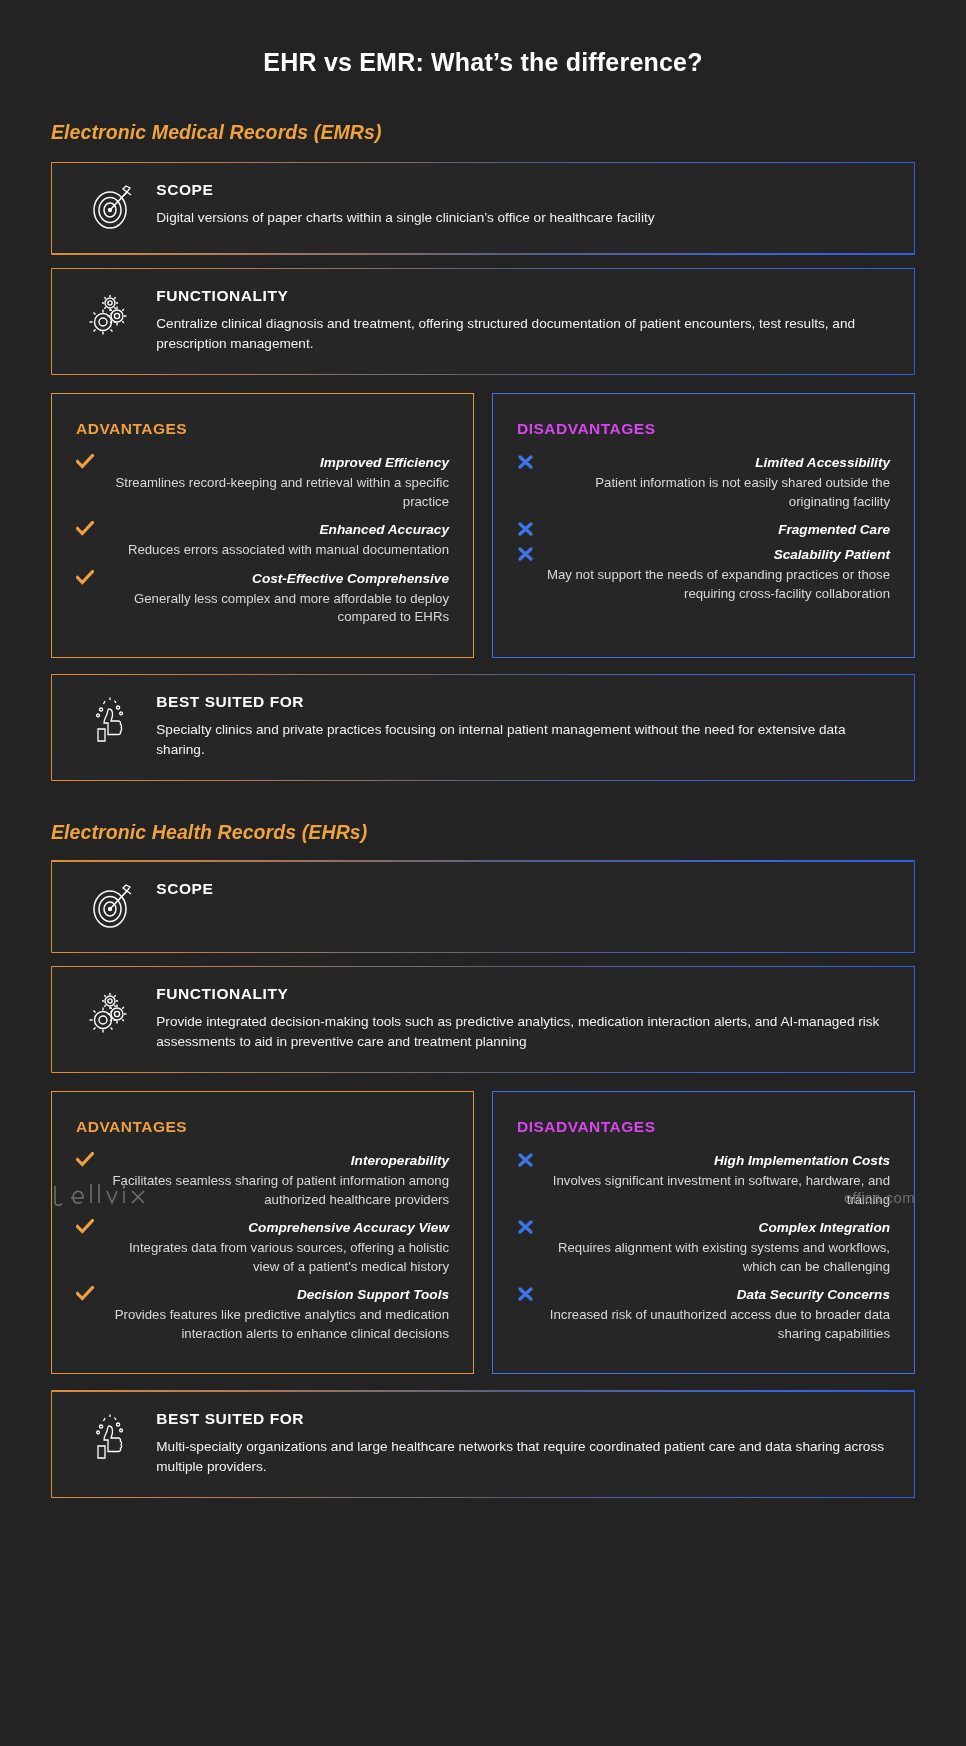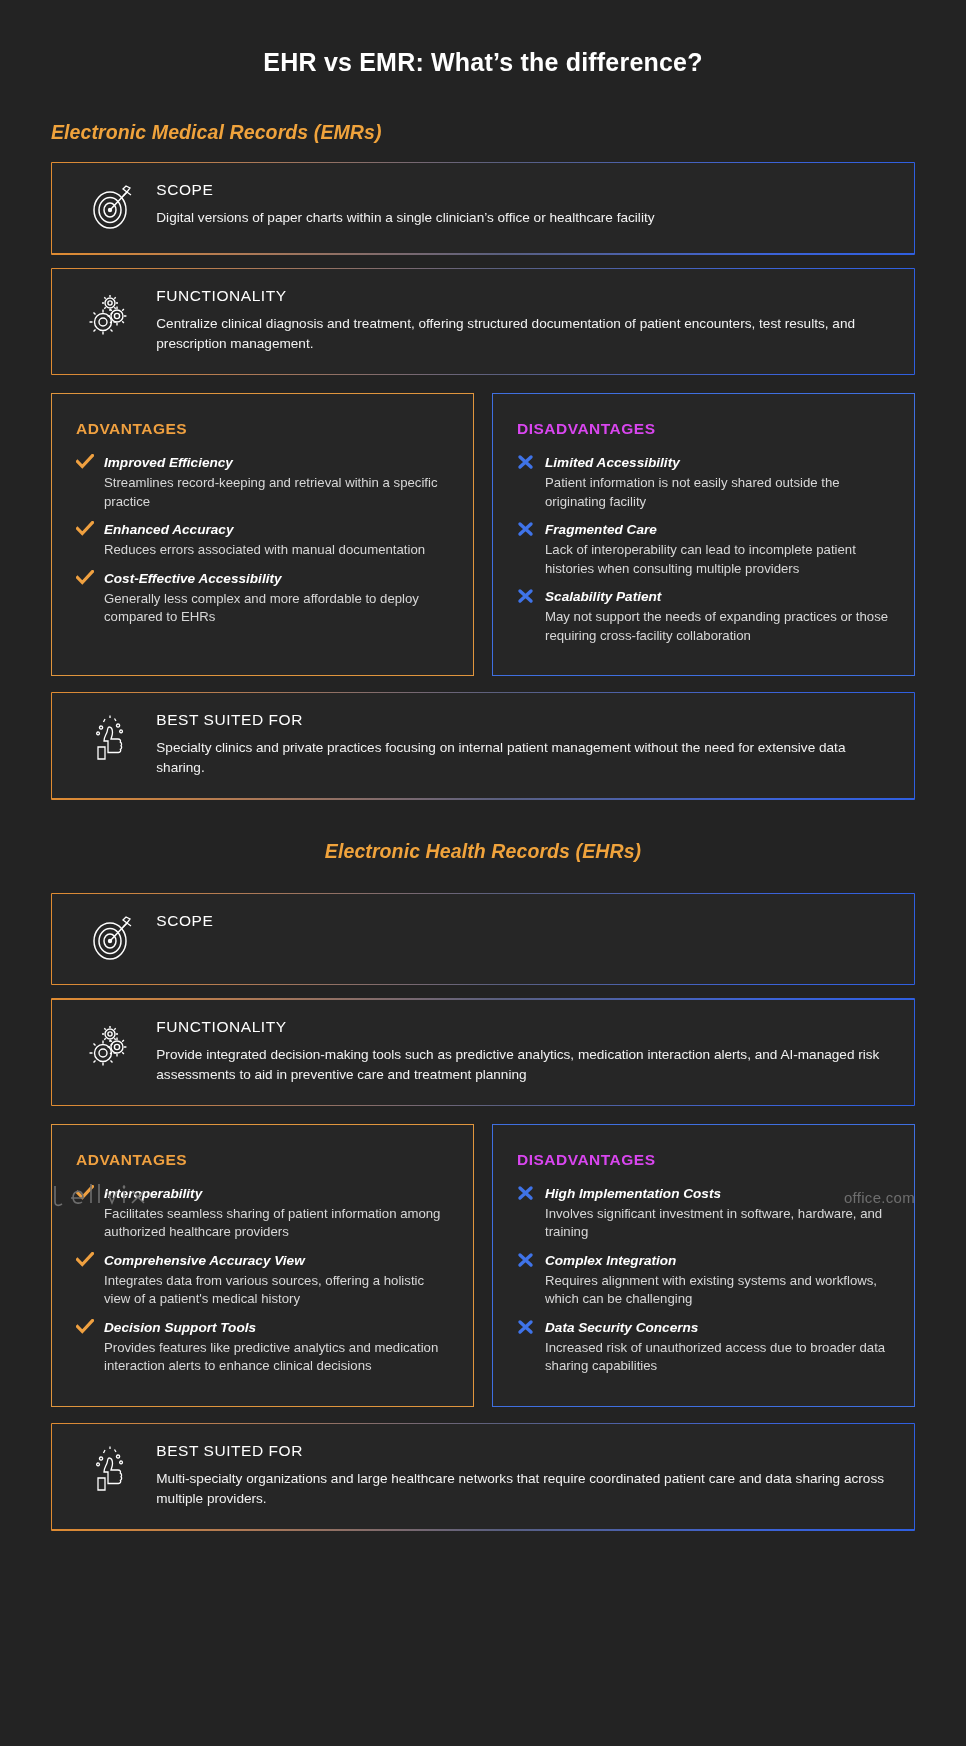--- a/index.html
+++ b/index.html
@@ -22,21 +22,21 @@
   }
 
   .section-heading {
     color: #f0a33c;
     font-size: 19.5px;
     font-weight: bold;
     font-style: italic;
     letter-spacing: 0.1px;
   }
   .sec1-heading { margin-top: 44px; margin-bottom: 18px; }
-  .sec2-heading { margin-top: 40px; margin-bottom: 30px; text-align: center; }
+  .sec2-heading { margin-top: 40px; margin-bottom: 16px; }
 
   
   .band {
     position: relative;
     background: #232323;
     border-radius: 1px;
     padding: 1.3px;
     background-image: linear-gradient(90deg, #e08c32 0%, #b07a55 22%, #5a5f7f 52%, #3d63d6 82%, #2f5fe0 100%);
     margin-bottom: 13px;
   }
@@ -52,21 +52,21 @@
     flex: 0 0 76px;
     display: flex;
     align-items: center;
     justify-content: center;
     padding-top: 2px;
   }
   .band-body { flex: 1; padding-left: 6px; }
   .band-title {
     color: #ffffff;
     font-size: 15.5px;
-    font-weight: normal;
+    font-weight: bold;
     letter-spacing: 0.55px;
     margin-bottom: 9px;
   }
   .band-text {
     color: #f2f2f2;
     font-size: 13.6px;
     line-height: 20px;
   }
 
   
@@ -80,21 +80,21 @@
   .col-dis { border: 1.3px solid #3f6fe0; }
   .col-title {
     font-size: 15.5px;
     font-weight: bold;
     letter-spacing: 0.5px;
     margin-bottom: 15px;
   }
   .col-adv .col-title { color: #efa040; }
   .col-dis .col-title { color: #d946ef; }
 
-  .item { display: flex; margin-bottom: 4px; }
+  .item { display: flex; margin-bottom: 4px; text-align: right; }
   .item-mark {
     flex: 0 0 28px;
     padding-top: 1px;
     line-height: 1;
   }
   .item-body { flex: 1; }
   .item-head {
     color: #ffffff;
     font-size: 13.6px;
     font-weight: bold;
@@ -210,21 +210,21 @@
             <span class="item-desc" style="display:block">Reduces errors associated with manual documentation</span>
           </span>
         </div>
         <div class="item">
           <span class="item-mark">
             <svg width="18" height="16" viewBox="0 0 18 16">
                 <path d="M1.5 7.5 L6.3 12.5 L16.5 1.5" stroke="#efa040" stroke-width="3.2" fill="none" stroke-linecap="square"></path>
               </svg>
           </span>
           <span class="item-body">
-            <span class="item-head" style="display:block">Cost-Effective Accessibility</span>
+            <span class="item-head" style="display:block">Cost-Effective Comprehensive</span>
             <span class="item-desc" style="display:block">Generally less complex and more affordable to deploy compared to EHRs</span>
           </span>
         </div>
       </div>
     </div>
 
     <div class="col col-dis">
       <div class="col-title">DISADVANTAGES</div>
       <div class="items-wrap">
         <div class="item">
@@ -239,21 +239,20 @@
           </span>
         </div>
         <div class="item">
           <span class="item-mark">
             <svg width="17" height="16" viewBox="0 0 17 16">
                 <path d="M3 3 L14 13 M14 3 L3 13" stroke="#3f73e8" stroke-width="3.4" stroke-linecap="round"></path>
               </svg>
           </span>
           <span class="item-body">
             <span class="item-head" style="display:block">Fragmented Care</span>
-            <span class="item-desc" style="display:block">Lack of interoperability can lead to incomplete patient histories when consulting multiple providers</span>
           </span>
         </div>
         <div class="item">
           <span class="item-mark">
             <svg width="17" height="16" viewBox="0 0 17 16">
                 <path d="M3 3 L14 13 M14 3 L3 13" stroke="#3f73e8" stroke-width="3.4" stroke-linecap="round"></path>
               </svg>
           </span>
           <span class="item-body">
             <span class="item-head" style="display:block">Scalability Patient</span>

